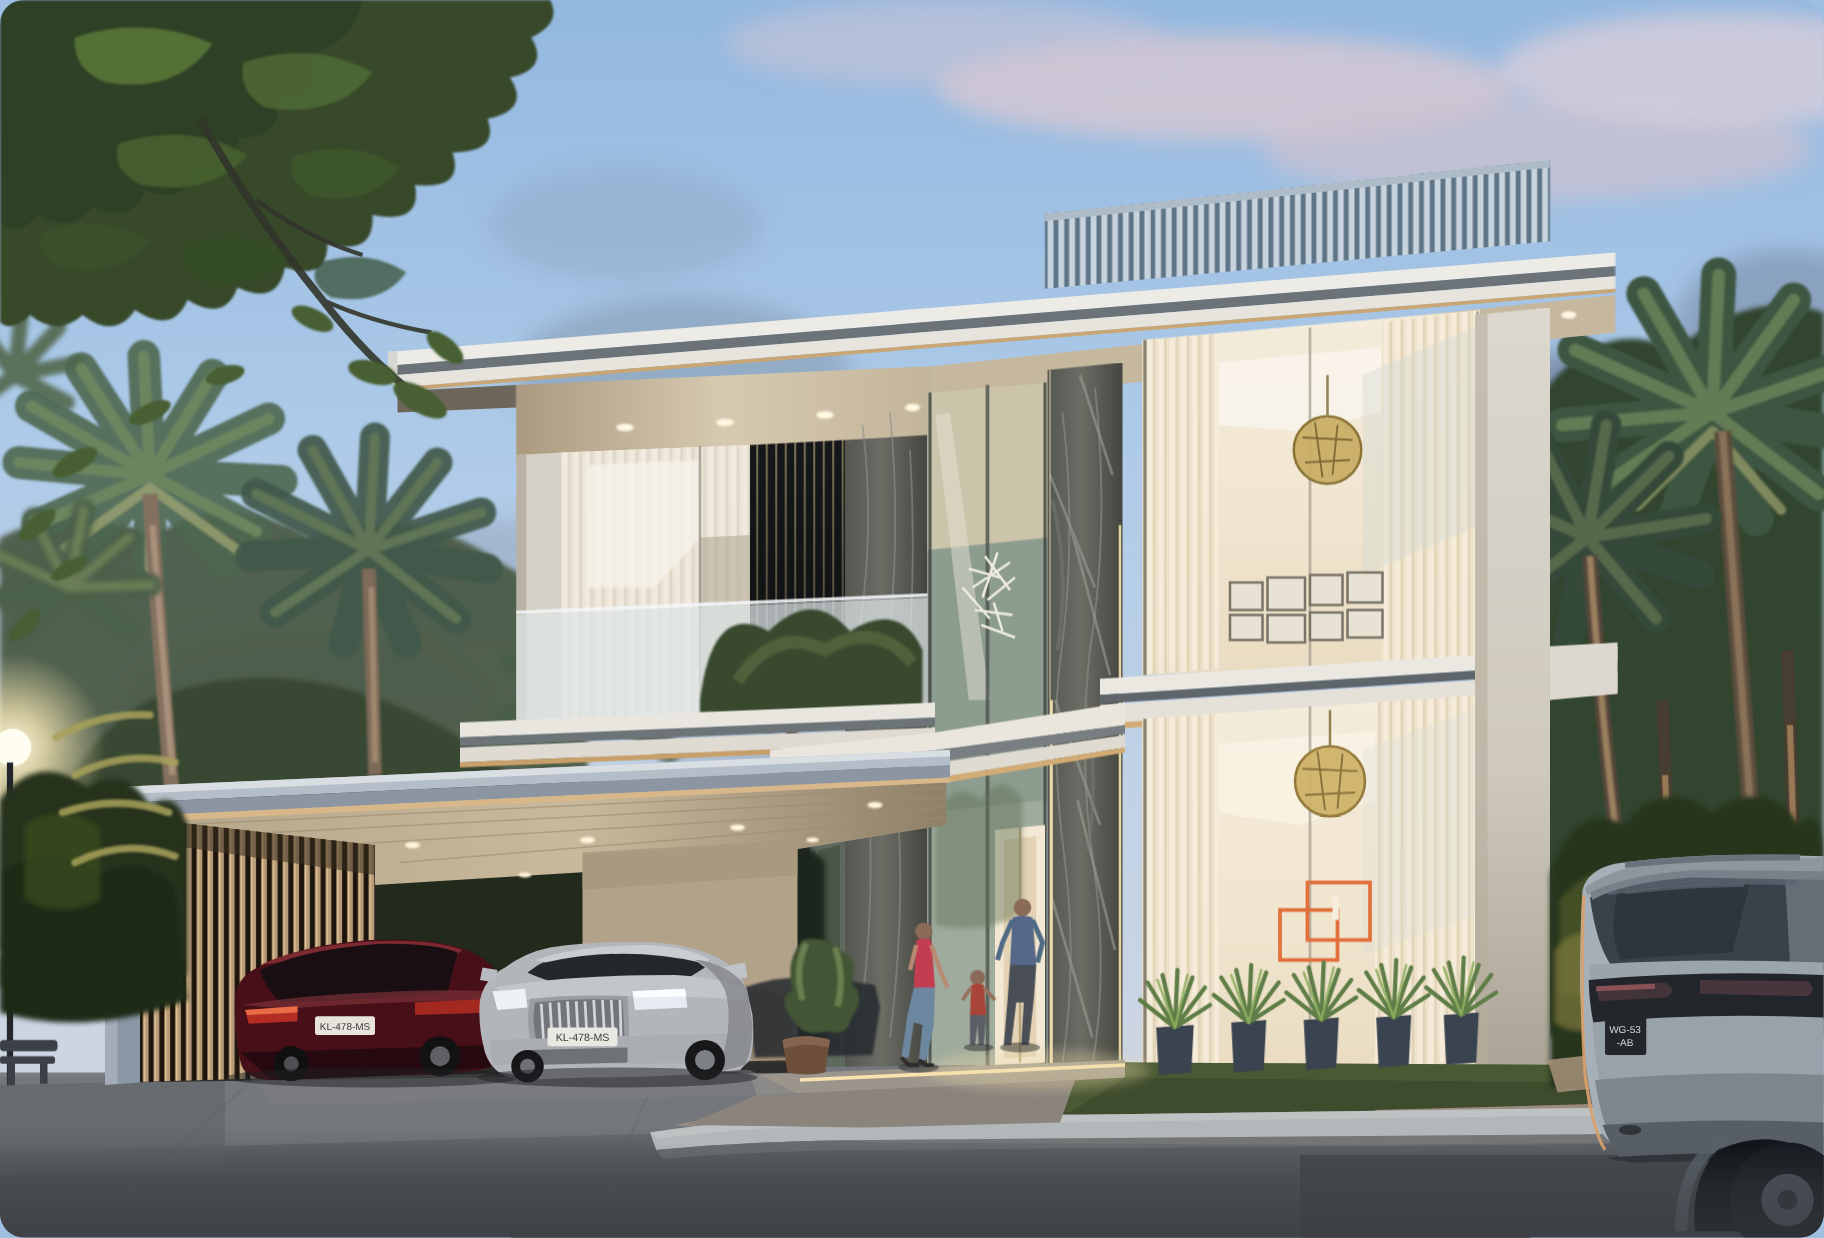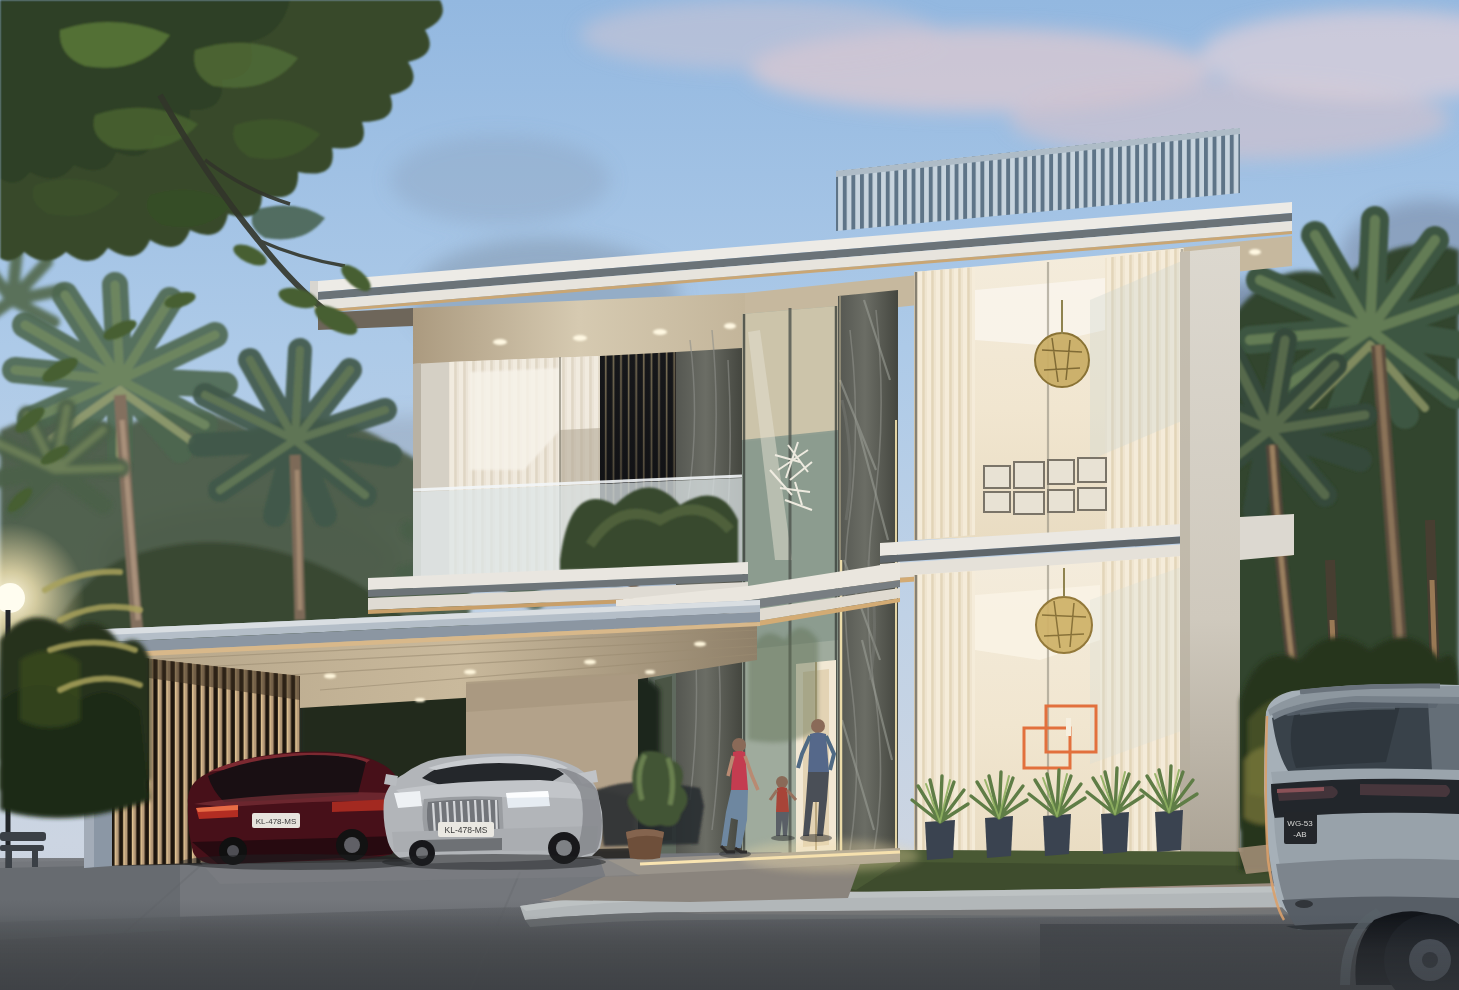--- a/index.html
+++ b/index.html
@@ -1,16 +1,16 @@
 <!DOCTYPE html>
 <html><head>
 <meta charset="utf-8">
 <style>
 html,body{margin:0;padding:0;background:#9fc0e2;font-family:"Liberation Sans",sans-serif;}
-#scene{position:relative;width:1459px;height:990px;overflow:hidden;}
+#scene{position:relative;width:1459px;height:990px;overflow:hidden;border-radius:19px;}
 </style>
 </head>
 <body>
 <div id="scene">
 <svg width="1459" height="990" viewBox="0 0 1459 990">
 <defs>
 <linearGradient id="skyG" x1="0" y1="0" x2="0" y2="1">
  <stop offset="0" stop-color="#93b8e0"></stop>
  <stop offset="0.35" stop-color="#adcae8"></stop>
  <stop offset="0.62" stop-color="#c0d2e6"></stop>

